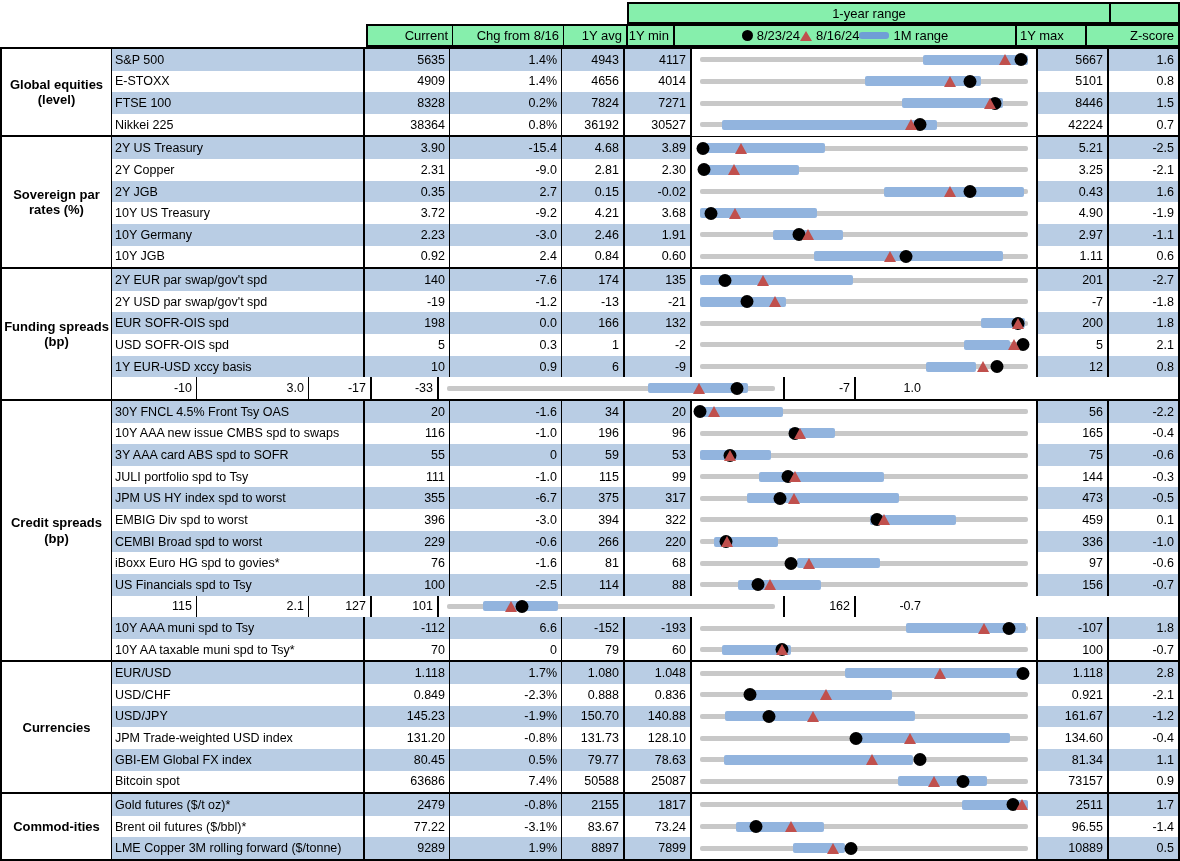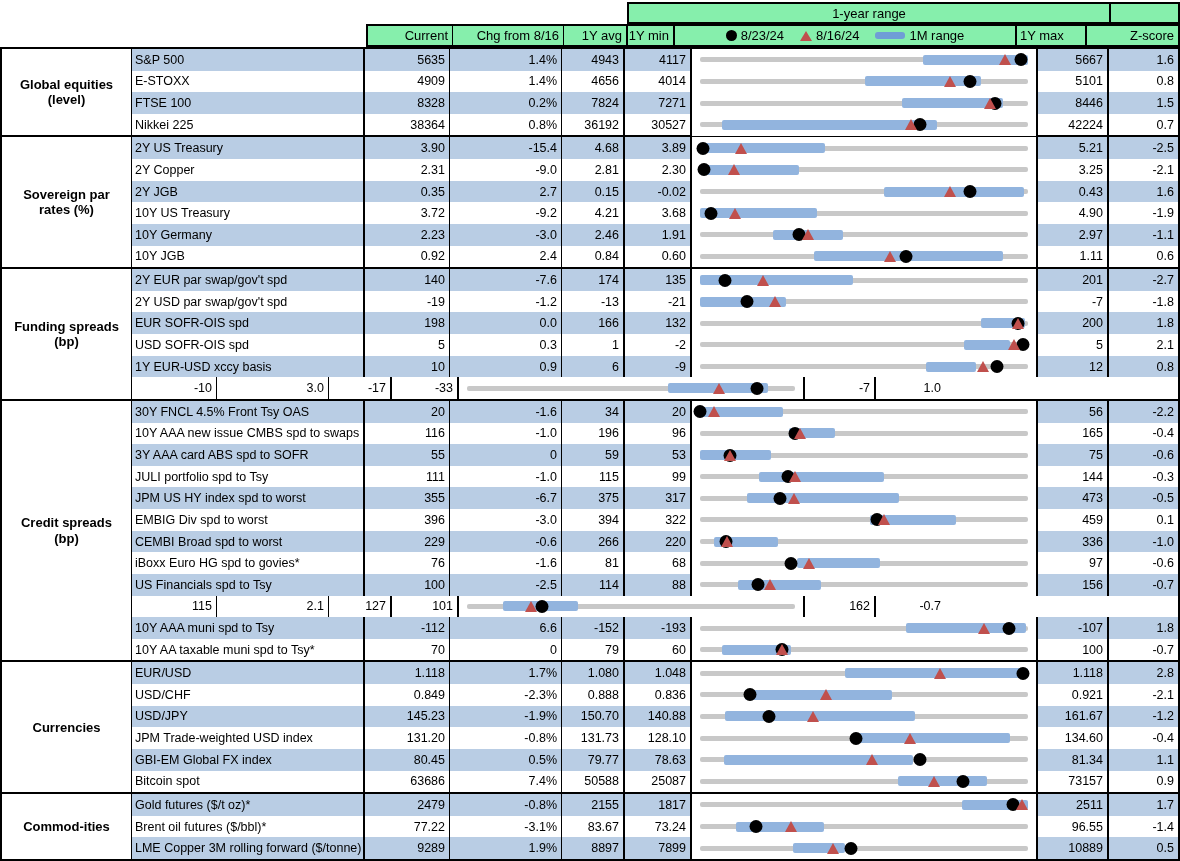--- a/index.html
+++ b/index.html
@@ -13,35 +13,35 @@
   .range-title{left:627px;top:2px;width:484px;height:22px;display:flex;align-items:center;justify-content:center;}
   .z-empty{left:1109px;top:2px;width:71px;height:22px;}
   .cols-left{left:366px;top:24px;width:262px;height:23px;display:flex;}
   .cols-right{left:626px;top:24px;width:554px;height:23px;display:flex;}
   .hcell{display:flex;align-items:center;justify-content:flex-end;padding-right:4px;white-space:nowrap;}
   .hc-current{width:84px;}
   .hc-chg{width:111px;border-left:1px solid #000;}
   .hc-avg{flex:1;border-left:1px solid #000;}
   .hc-min{width:45px;}
   .hc-legend{width:344px;border-left:2px solid #000;border-right:2px solid #000;
-             display:flex;align-items:center;justify-content:center;gap:16px;}
+             display:flex;align-items:center;justify-content:center;}
   .hc-max{width:70px;border-right:2px solid #000;justify-content:flex-start;padding-left:3px;}
   .hc-z{flex:1;}
   .leg-item{display:flex;align-items:center;gap:4px;white-space:nowrap;}
   .leg-dot{width:11px;height:11px;border-radius:50%;background:#000;}
   .leg-tri{width:0;height:0;border-left:6px solid transparent;border-right:6px solid transparent;
            border-bottom:10px solid var(--tri);}
   .leg-bar{width:30px;height:7px;border-radius:3px;background:var(--legbar);}
 
   
   .tbl-body{position:absolute;left:0;top:47px;width:1180px;height:814px;
             border:2px solid #000;display:flex;flex-direction:column;}
   .section{display:flex;min-height:0;}
   .section + .section{border-top:2px solid #000;}
-  .sec-label{width:130px;border-right:1px solid #000;display:flex;flex-direction:column;
+  .sec-label{width:110px;border-right:1px solid #000;display:flex;flex-direction:column;
              align-items:center;justify-content:center;font-weight:bold;font-size:13px;
              line-height:1.18;text-align:center;background:#fff;}
   .rows{flex:1;display:flex;flex-direction:column;min-width:0;}
   .row{flex:1;display:flex;min-height:0;}
   .row.stripe .lbl,.row.stripe .num{background:var(--stripe);}
   .lbl{flex:1;display:flex;align-items:center;padding-left:3px;font-size:12.5px;
        white-space:nowrap;overflow:hidden;border-right:2px solid #000;}
   .num{display:flex;align-items:center;justify-content:flex-end;padding-right:4px;font-size:12.5px;white-space:nowrap;}
   .cur{width:85px;border-right:1px solid #000;}
   .chg{width:112px;border-right:1px solid #000;}

